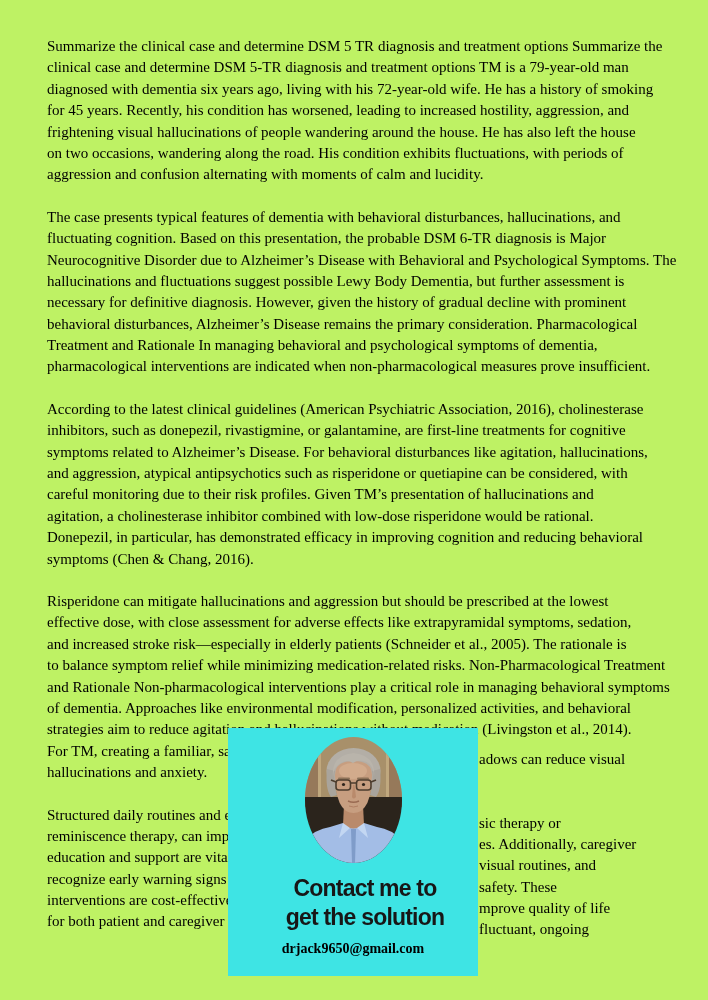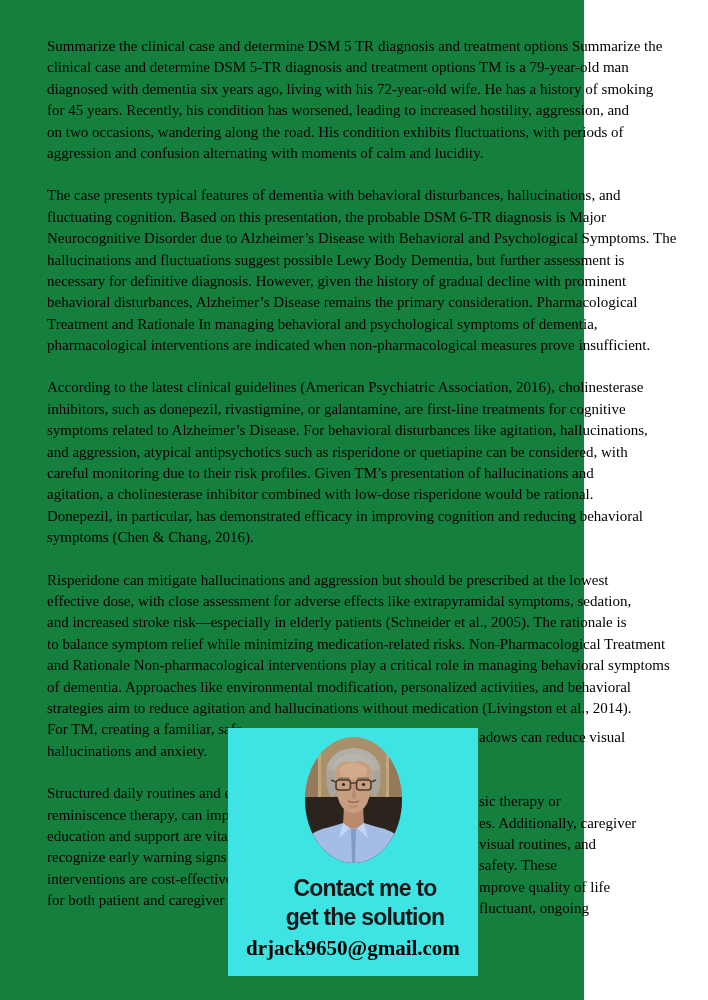--- a/index.html
+++ b/index.html
@@ -4,22 +4,22 @@
 <style>
   html, body {
     margin: 0; padding: 0;
     width: 708px; height: 1000px;
     background: #ffffff;
     overflow: hidden;
     font-family: "Liberation Serif", "DejaVu Serif", serif;
   }
   .page {
     position: relative;
-    width: 584px; height: 1000px;
-    background: #15803d;
+    width: 708px; height: 1000px;
+    background: #bef264;
   }
   .doc {
     position: absolute;
     left: 47px; top: 36px;
     width: 614px;
     color: #000000;
     font-size: 15px;
     line-height: 21.4px;
   }
   .para { margin: 0 0 21px 0; }
@@ -53,36 +53,37 @@
     font-weight: 700;
     font-size: 23px;
     line-height: 29px;
     letter-spacing: -0.8px;
     color: #171717;
   }
   .email {
     margin-top: 3px;
     font-family: "Liberation Serif", "DejaVu Serif", serif;
     font-weight: 700;
-    font-size: 21px;
+    font-size: 14px;
     line-height: 27px;
     color: #000000;
   }
 </style>
 </head>
 <body>
 
 <div class="page">
 
   <div class="doc">
       <div class="para">
         <div class="line">Summarize the clinical case and determine DSM 5 TR diagnosis and treatment options Summarize the</div>
         <div class="line">clinical case and determine DSM 5-TR diagnosis and treatment options TM is a 79-year-old man</div>
         <div class="line">diagnosed with dementia six years ago, living with his 72-year-old wife. He has a history of smoking</div>
         <div class="line">for 45 years. Recently, his condition has worsened, leading to increased hostility, aggression, and</div>
+        <div class="line">frightening visual hallucinations of people wandering around the house. He has also left the house</div>
         <div class="line">on two occasions, wandering along the road. His condition exhibits fluctuations, with periods of</div>
         <div class="line">aggression and confusion alternating with moments of calm and lucidity.</div>
       </div>
       <div class="para">
         <div class="line">The case presents typical features of dementia with behavioral disturbances, hallucinations, and</div>
         <div class="line">fluctuating cognition. Based on this presentation, the probable DSM 6-TR diagnosis is Major</div>
         <div class="line">Neurocognitive Disorder due to Alzheimer’s Disease with Behavioral and Psychological Symptoms. The</div>
         <div class="line">hallucinations and fluctuations suggest possible Lewy Body Dementia, but further assessment is</div>
         <div class="line">necessary for definitive diagnosis. However, given the history of gradual decline with prominent</div>
         <div class="line">behavioral disturbances, Alzheimer’s Disease remains the primary consideration. Pharmacological</div>

